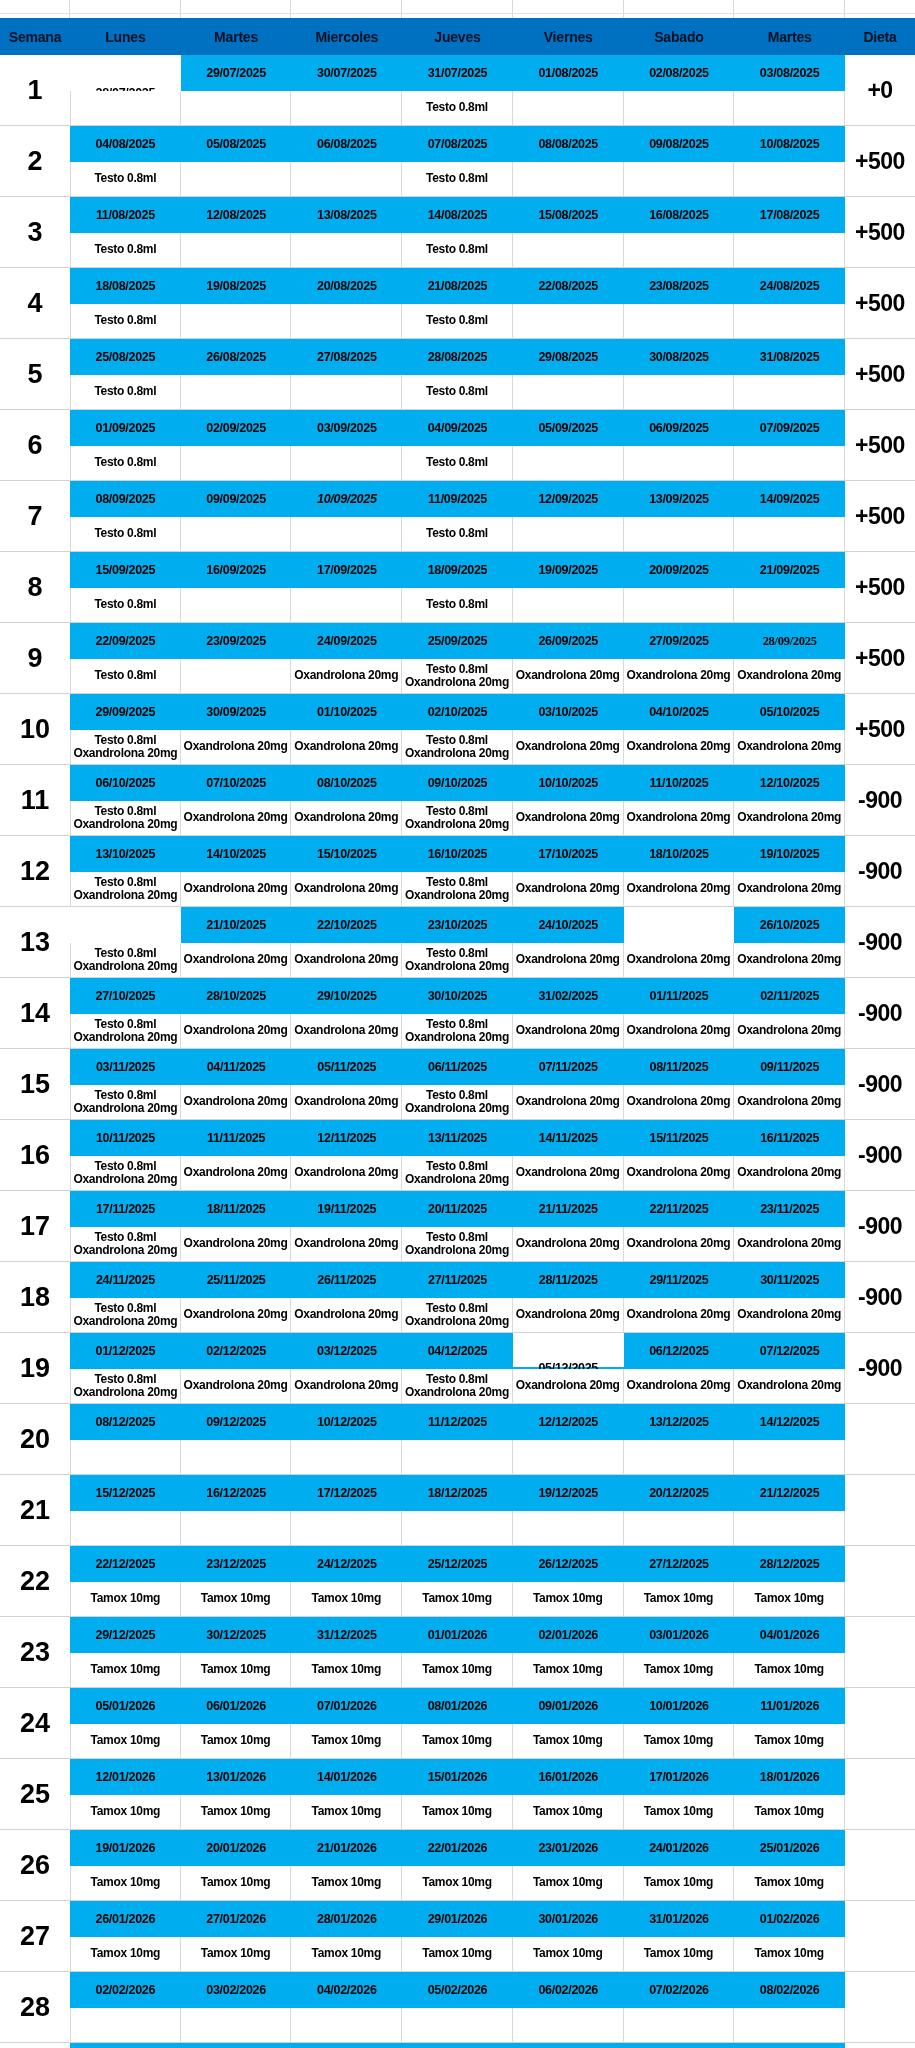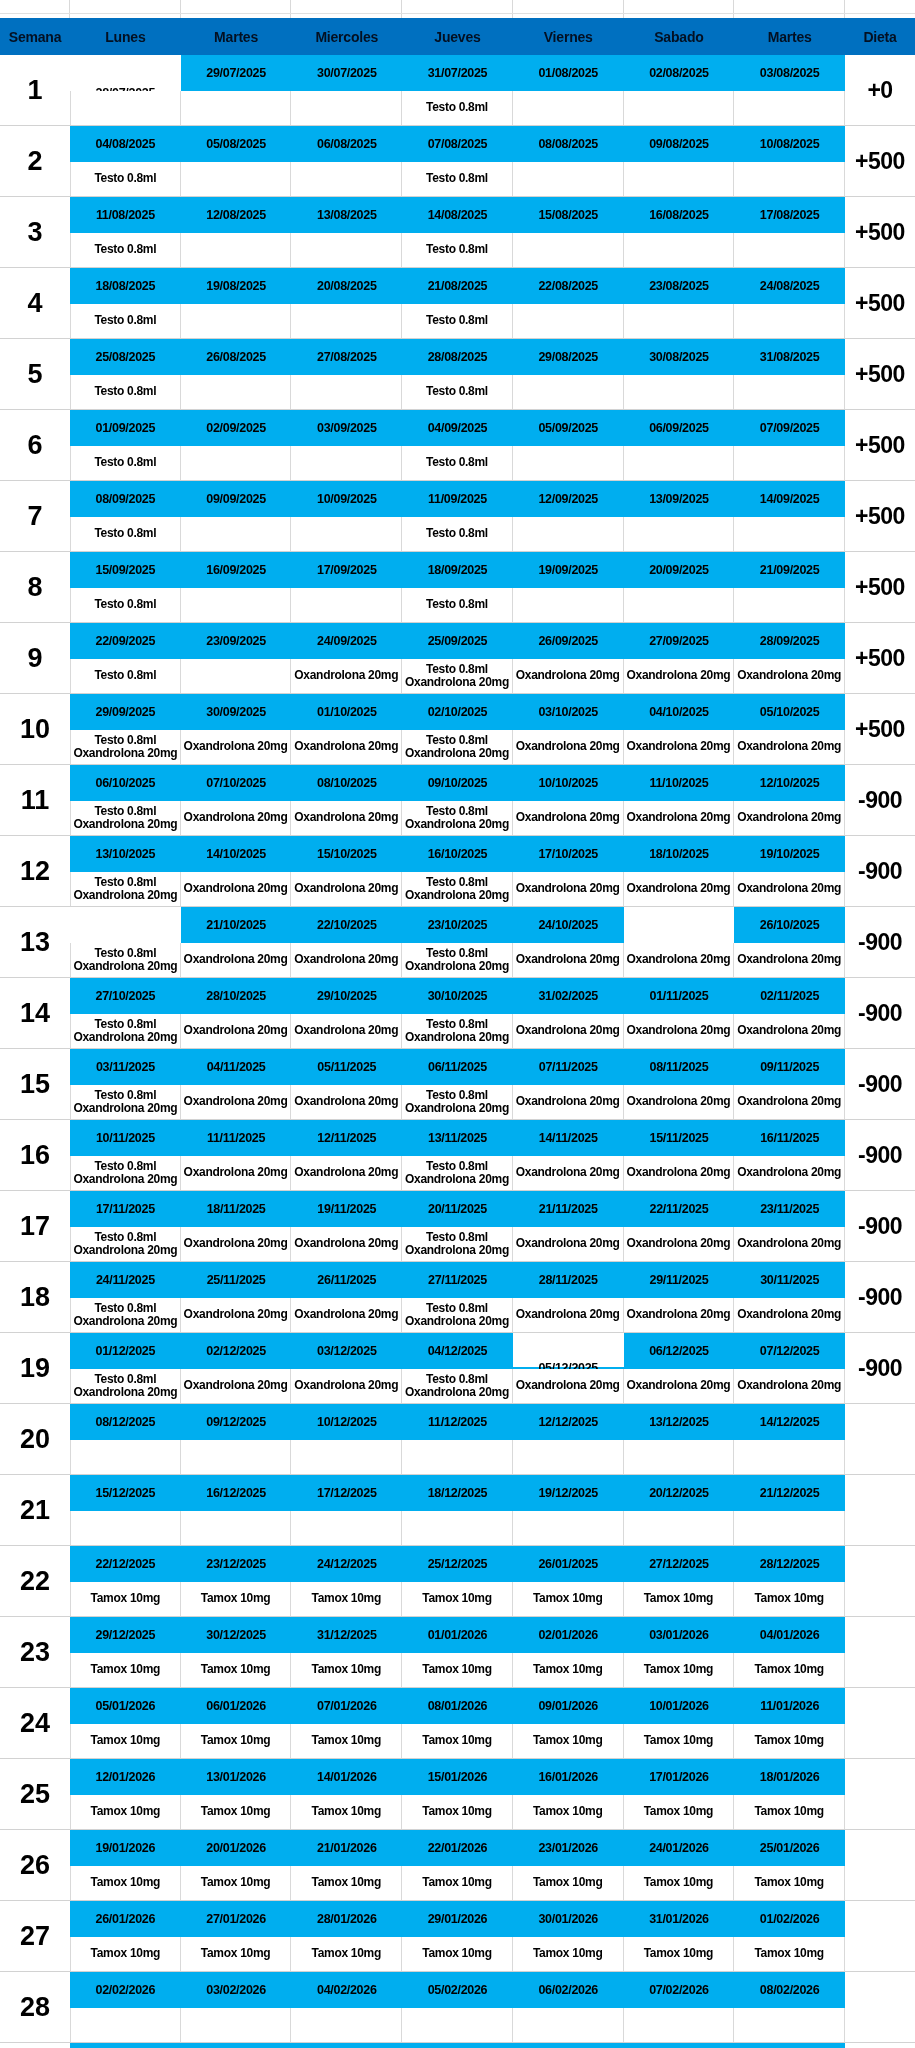--- a/index.html
+++ b/index.html
@@ -204,21 +204,21 @@
         <div class="med" style="grid-column: 5;">Testo 0.8ml</div>
         <div class="med" style="grid-column: 6;"></div>
         <div class="med" style="grid-column: 7;"></div>
         <div class="med" style="grid-column: 8;"></div>
         <div class="dieta">+500</div>
       </div>
       <div class="week">
         <div class="wnum">7</div>
         <div class="date" style="grid-column: 2;">08/09/2025</div>
         <div class="date" style="grid-column: 3;">09/09/2025</div>
-        <div class="date" style="grid-column: 4;">10/09/2025</div>
+        <div class="date" style="grid-column: 4; font-style: italic;">10/09/2025</div>
         <div class="date" style="grid-column: 5;">11/09/2025</div>
         <div class="date" style="grid-column: 6;">12/09/2025</div>
         <div class="date" style="grid-column: 7;">13/09/2025</div>
         <div class="date" style="grid-column: 8;">14/09/2025</div>
         <div class="med first" style="grid-column: 2;">Testo 0.8ml</div>
         <div class="med" style="grid-column: 3;"></div>
         <div class="med" style="grid-column: 4;"></div>
         <div class="med" style="grid-column: 5;">Testo 0.8ml</div>
         <div class="med" style="grid-column: 6;"></div>
         <div class="med" style="grid-column: 7;"></div>
@@ -244,21 +244,21 @@
         <div class="dieta">+500</div>
       </div>
       <div class="week">
         <div class="wnum">9</div>
         <div class="date" style="grid-column: 2;">22/09/2025</div>
         <div class="date" style="grid-column: 3;">23/09/2025</div>
         <div class="date" style="grid-column: 4;">24/09/2025</div>
         <div class="date" style="grid-column: 5;">25/09/2025</div>
         <div class="date" style="grid-column: 6;">26/09/2025</div>
         <div class="date" style="grid-column: 7;">27/09/2025</div>
-        <div class="date" style="grid-column: 8;">28/09/2025</div>
+        <div class="date" style="grid-column: 8; font-family: Liberation Serif, serif;">28/09/2025</div>
         <div class="med first" style="grid-column: 2;">Testo 0.8ml</div>
         <div class="med" style="grid-column: 3;"></div>
         <div class="med" style="grid-column: 4;">Oxandrolona 20mg</div>
         <div class="med" style="grid-column: 5;">Testo 0.8ml
 Oxandrolona 20mg</div>
         <div class="med" style="grid-column: 6;">Oxandrolona 20mg</div>
         <div class="med" style="grid-column: 7;">Oxandrolona 20mg</div>
         <div class="med" style="grid-column: 8;">Oxandrolona 20mg</div>
         <div class="dieta">+500</div>
       </div>
@@ -497,21 +497,21 @@
         <div class="med" style="grid-column: 7;"></div>
         <div class="med" style="grid-column: 8;"></div>
         <div class="dieta"></div>
       </div>
       <div class="week">
         <div class="wnum">22</div>
         <div class="date" style="grid-column: 2;">22/12/2025</div>
         <div class="date" style="grid-column: 3;">23/12/2025</div>
         <div class="date" style="grid-column: 4;">24/12/2025</div>
         <div class="date" style="grid-column: 5;">25/12/2025</div>
-        <div class="date" style="grid-column: 6;">26/01/2025</div>
+        <div class="date" style="grid-column: 6;">26/12/2025</div>
         <div class="date" style="grid-column: 7;">27/12/2025</div>
         <div class="date" style="grid-column: 8;">28/12/2025</div>
         <div class="med first" style="grid-column: 2;">Tamox 10mg</div>
         <div class="med" style="grid-column: 3;">Tamox 10mg</div>
         <div class="med" style="grid-column: 4;">Tamox 10mg</div>
         <div class="med" style="grid-column: 5;">Tamox 10mg</div>
         <div class="med" style="grid-column: 6;">Tamox 10mg</div>
         <div class="med" style="grid-column: 7;">Tamox 10mg</div>
         <div class="med" style="grid-column: 8;">Tamox 10mg</div>
         <div class="dieta"></div>

